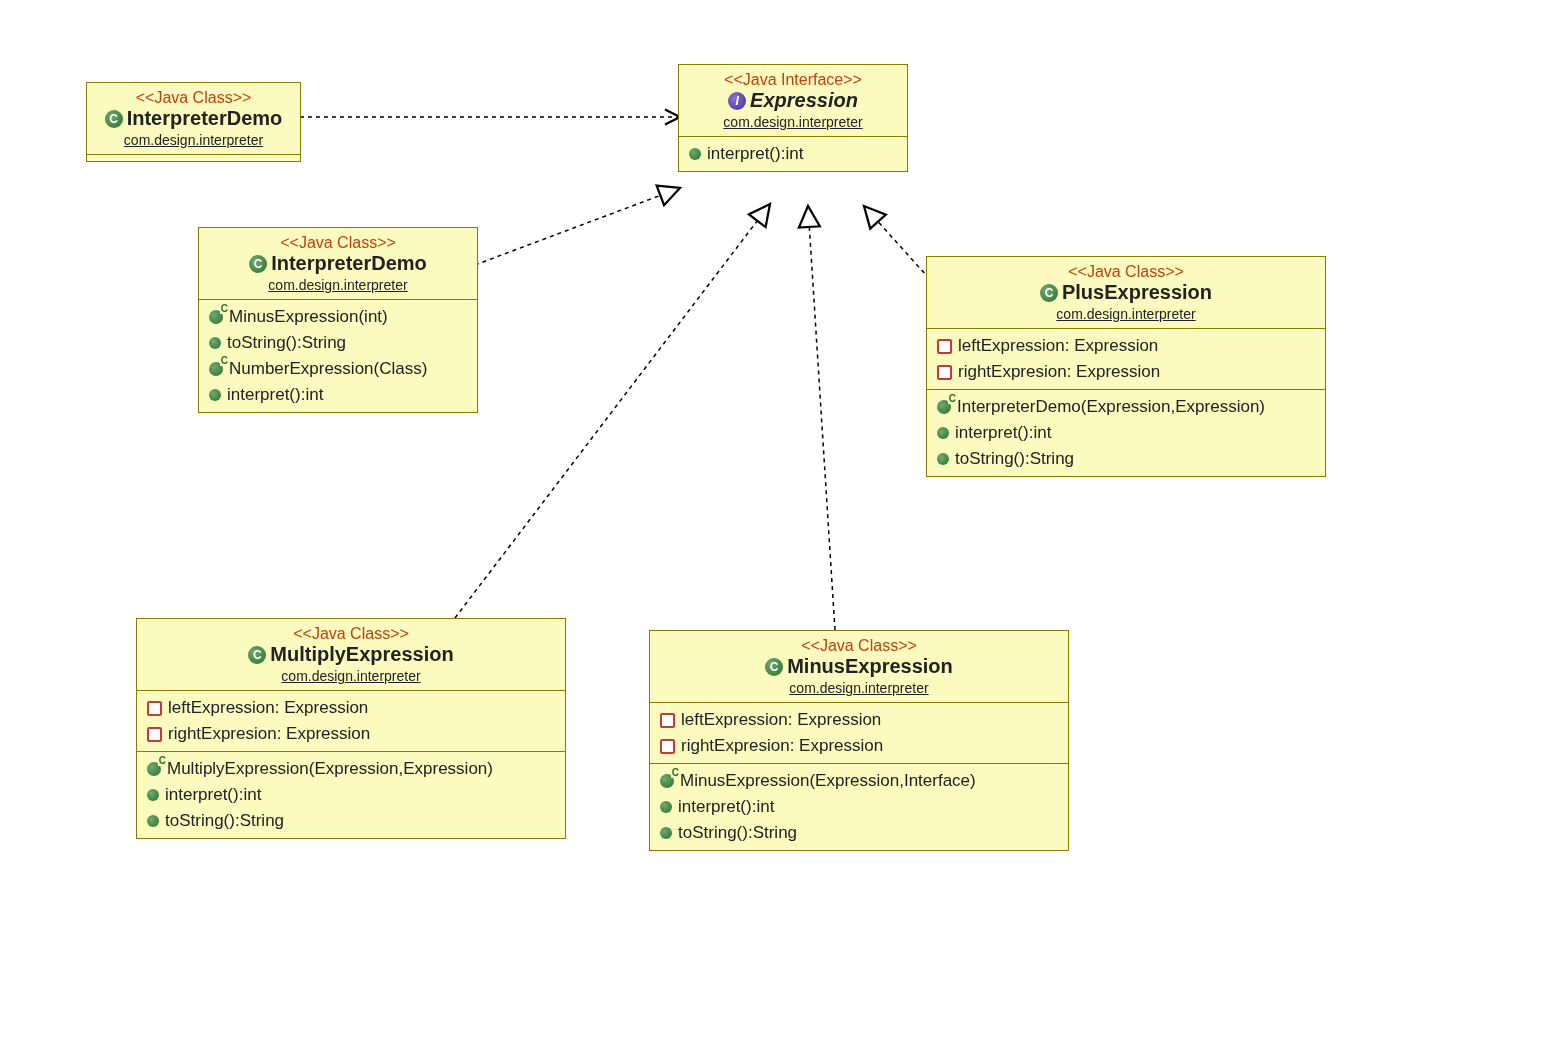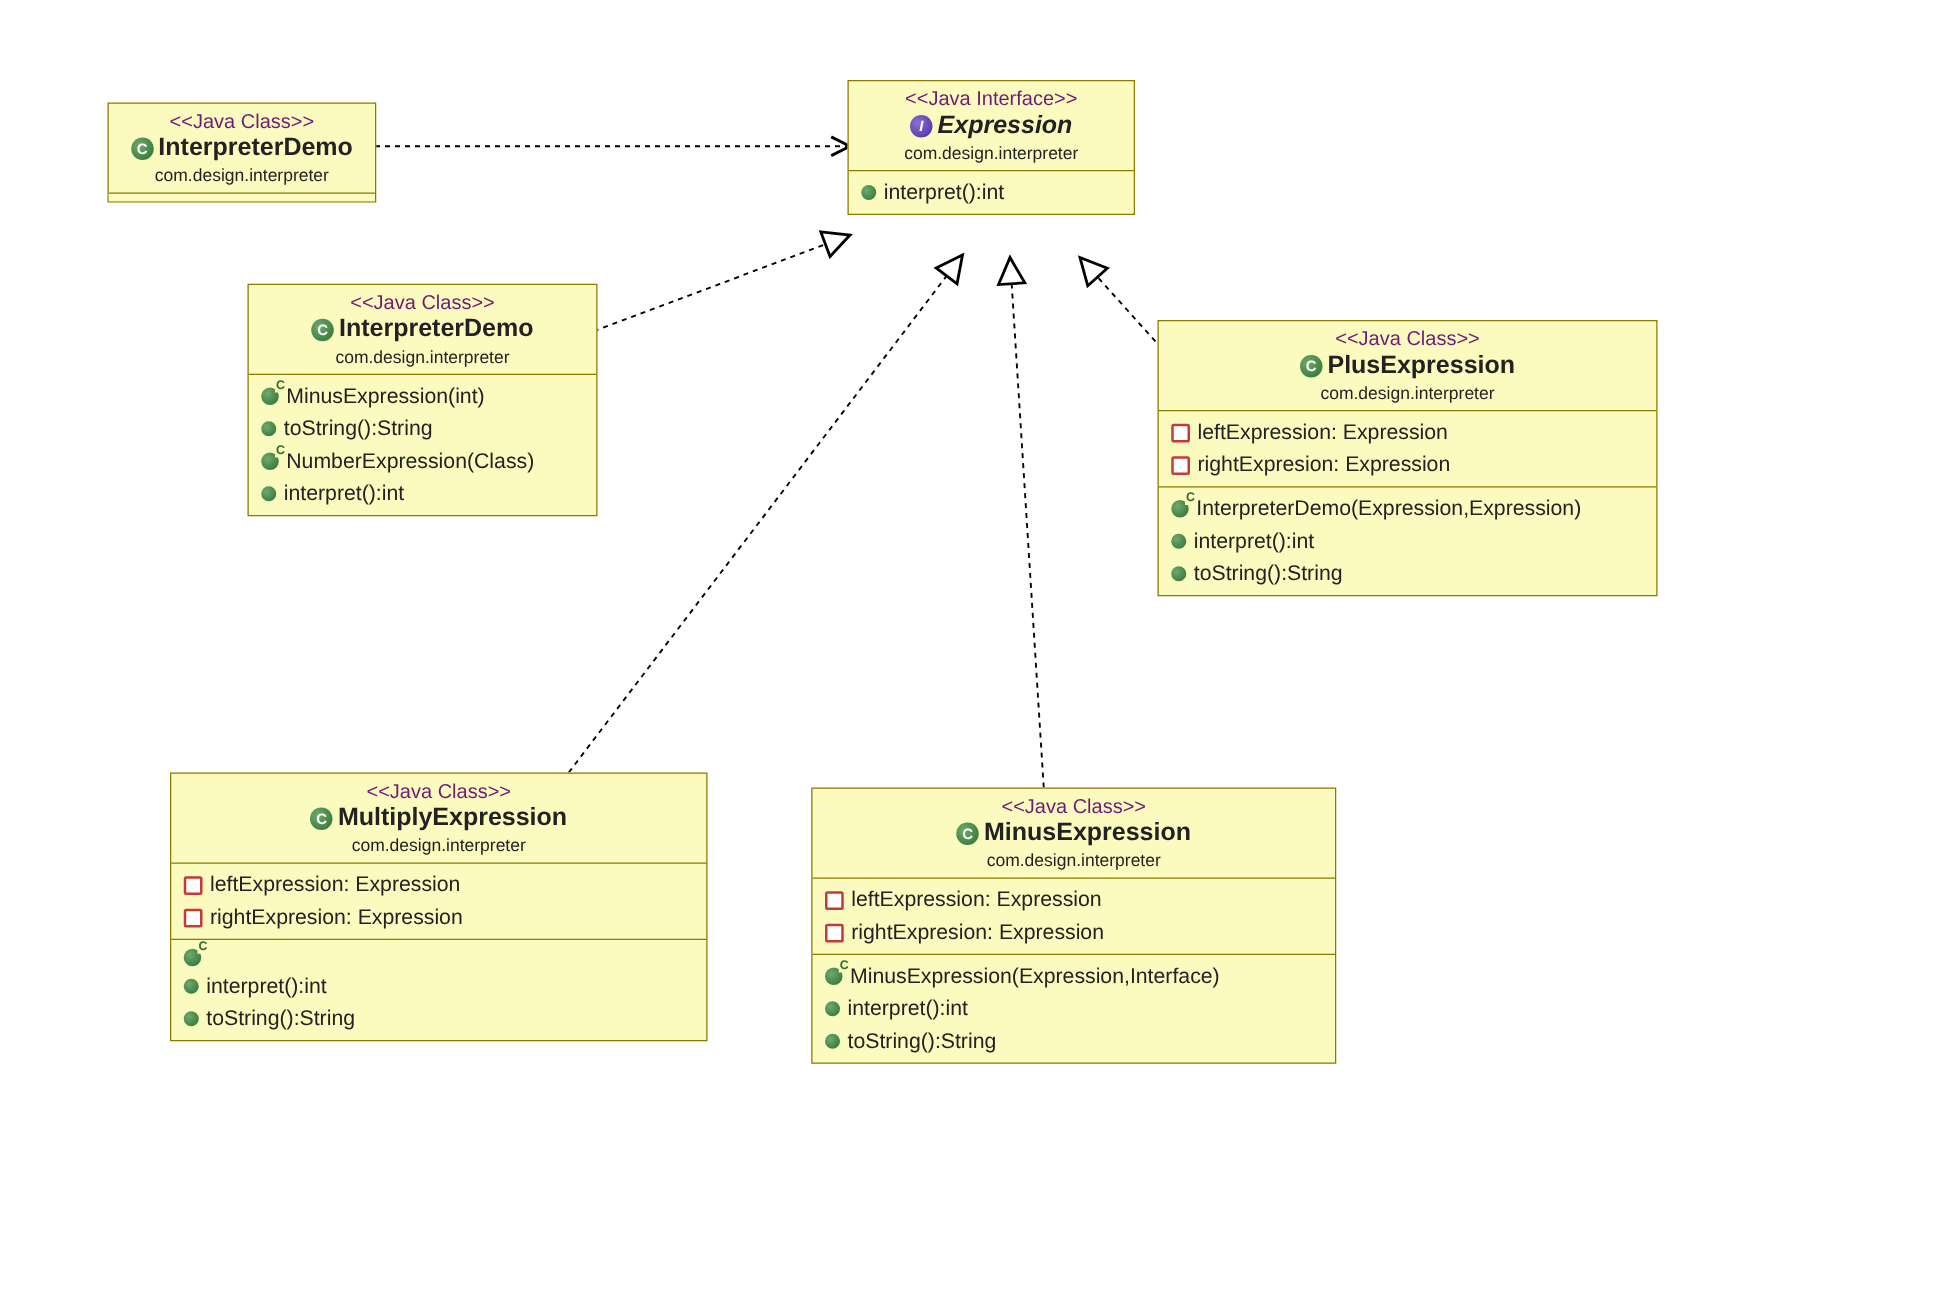--- a/index.html
+++ b/index.html
@@ -26,31 +26,31 @@
     border-bottom: 1.5px solid #8a7a00;
     padding: 4px 10px;
   }
   .section.header { text-align: center; padding: 6px 10px 6px 10px; }
   .section.last { border-bottom: none; }
   .footer-strip {
     height: 6px;
     border-top: 1.5px solid #8a7a00;
     background: #fbfabf;
   }
-  .stereotype { font-size: 16px; color: #701a75; }
+  .stereotype { font-size: 16px; color: #c2410c; }
   .title {
     font-size: 20px;
     font-weight: bold;
     color: #222;
     display: inline-flex;
     align-items: center;
     gap: 4px;
   }
   .title.italic { font-style: italic; }
-  .pkg { font-size: 14px; color: #222; margin-top: 2px; }
+  .pkg { font-size: 14px; color: #222; margin-top: 2px; text-decoration: underline; }
   .member {
     font-size: 17px;
     color: #222;
     display: flex;
     align-items: center;
     gap: 6px;
     padding: 3px 0;
   }
   .icon {
     display: inline-flex;
@@ -247,20 +247,21 @@
       <div class="member">
         <span class="icon field-private"></span>
         <span>rightExpresion: Expression</span>
       </div>
     </div>
     <div class="section last">
       <div class="member">
         <span class="icon ctor">
             <span class="ctor-badge">C</span>
           </span>
+        <span>MultiplyExpression(Expression,Expression)</span>
       </div>
       <div class="member">
         <span class="icon method"></span>
         <span>interpret():int</span>
       </div>
       <div class="member">
         <span class="icon method"></span>
         <span>toString():String</span>
       </div>
     </div>

